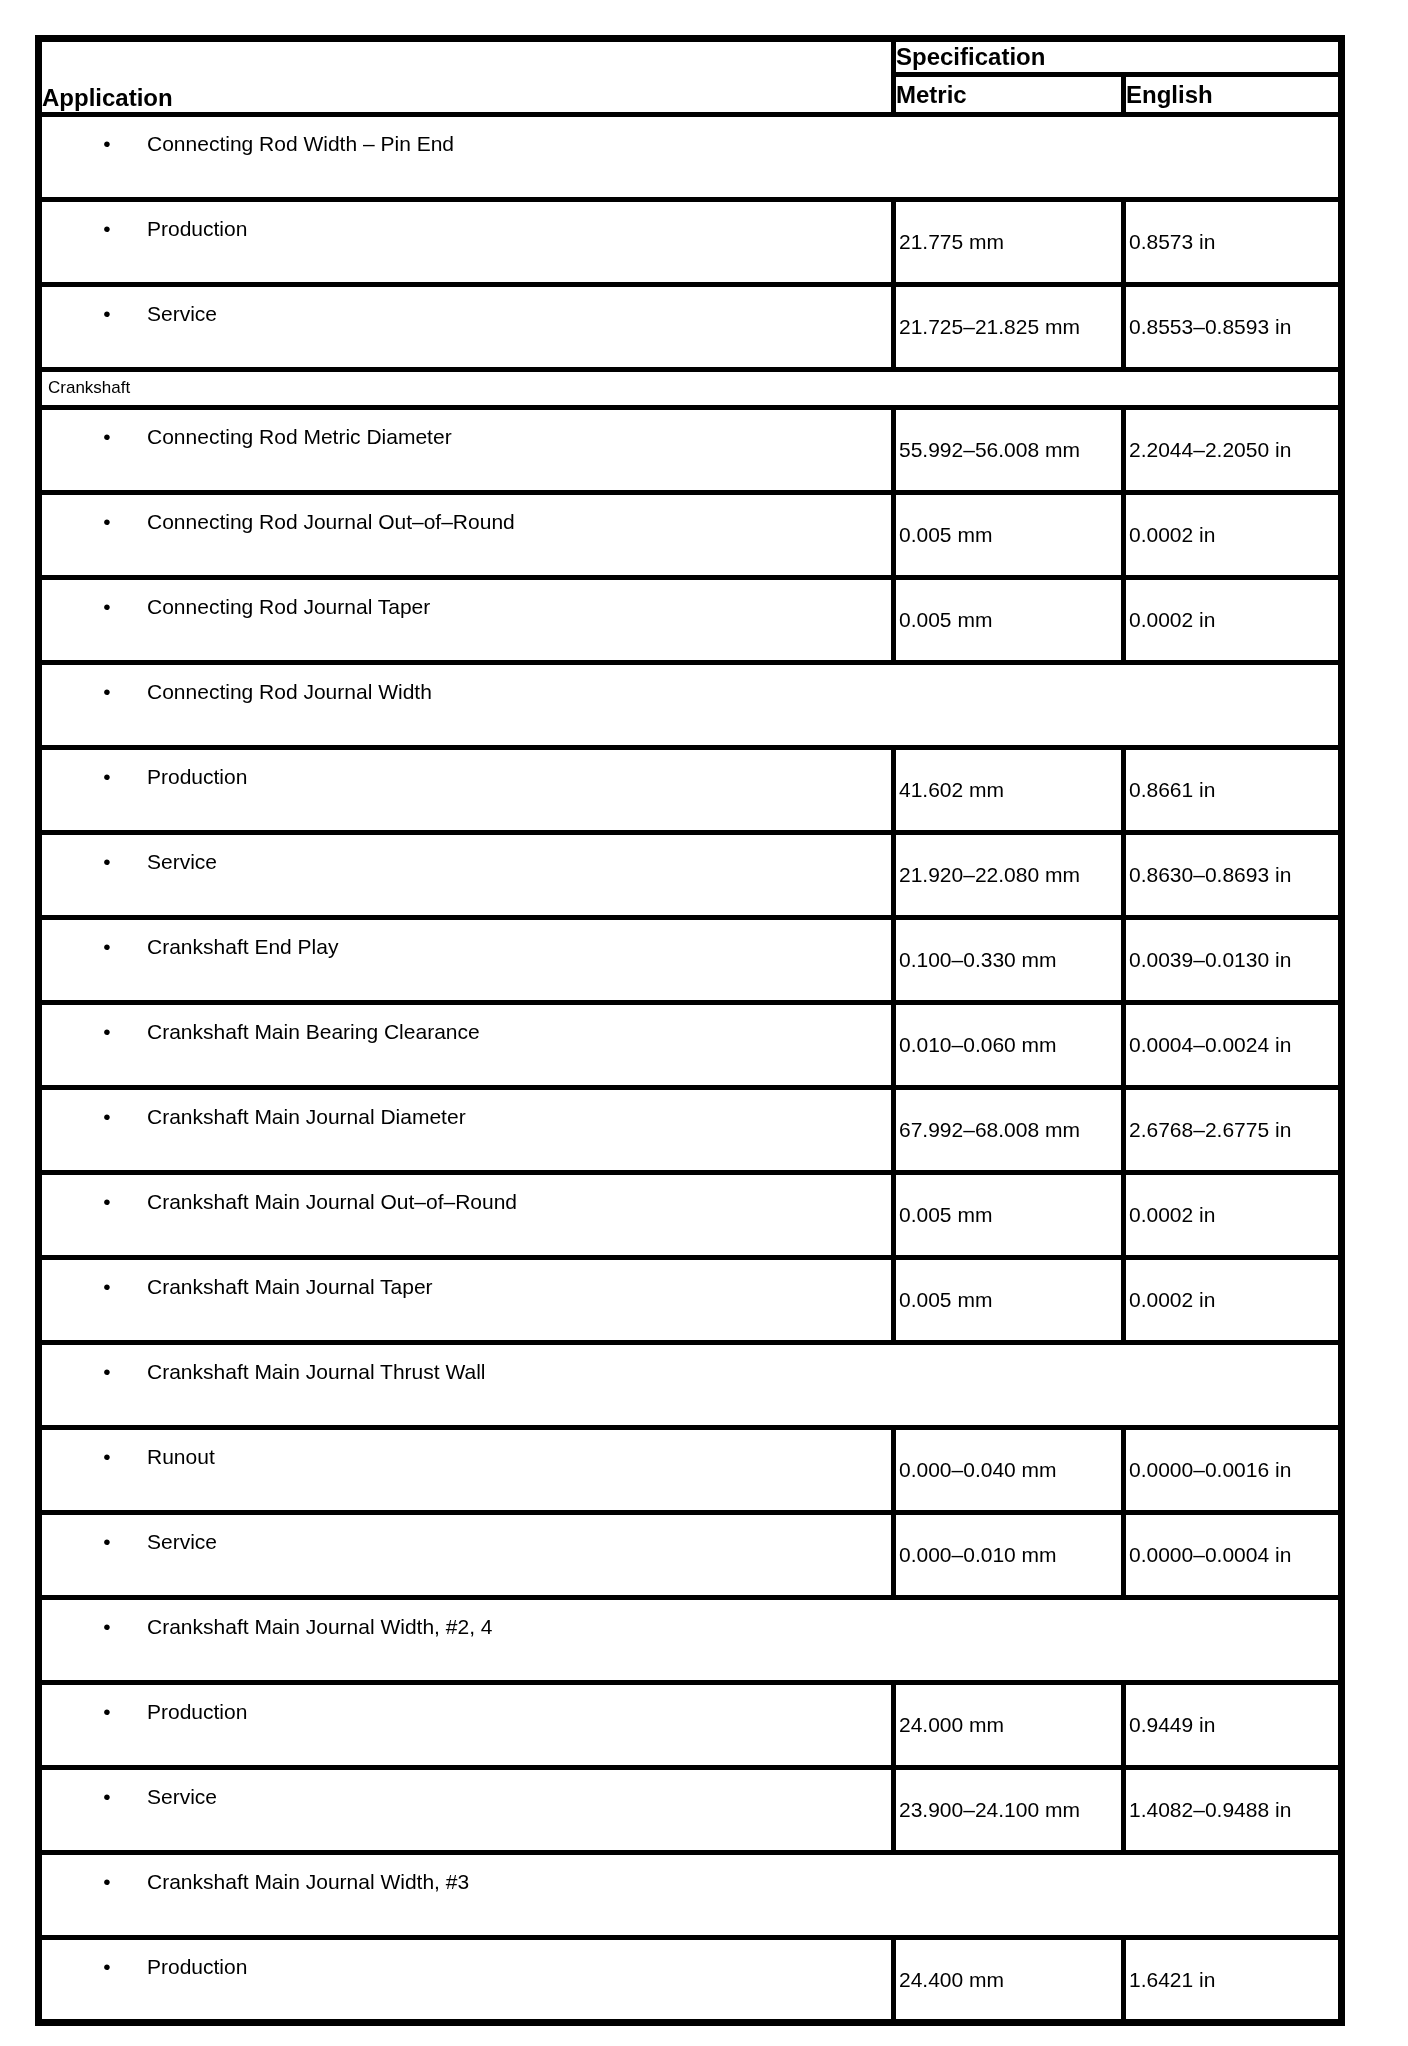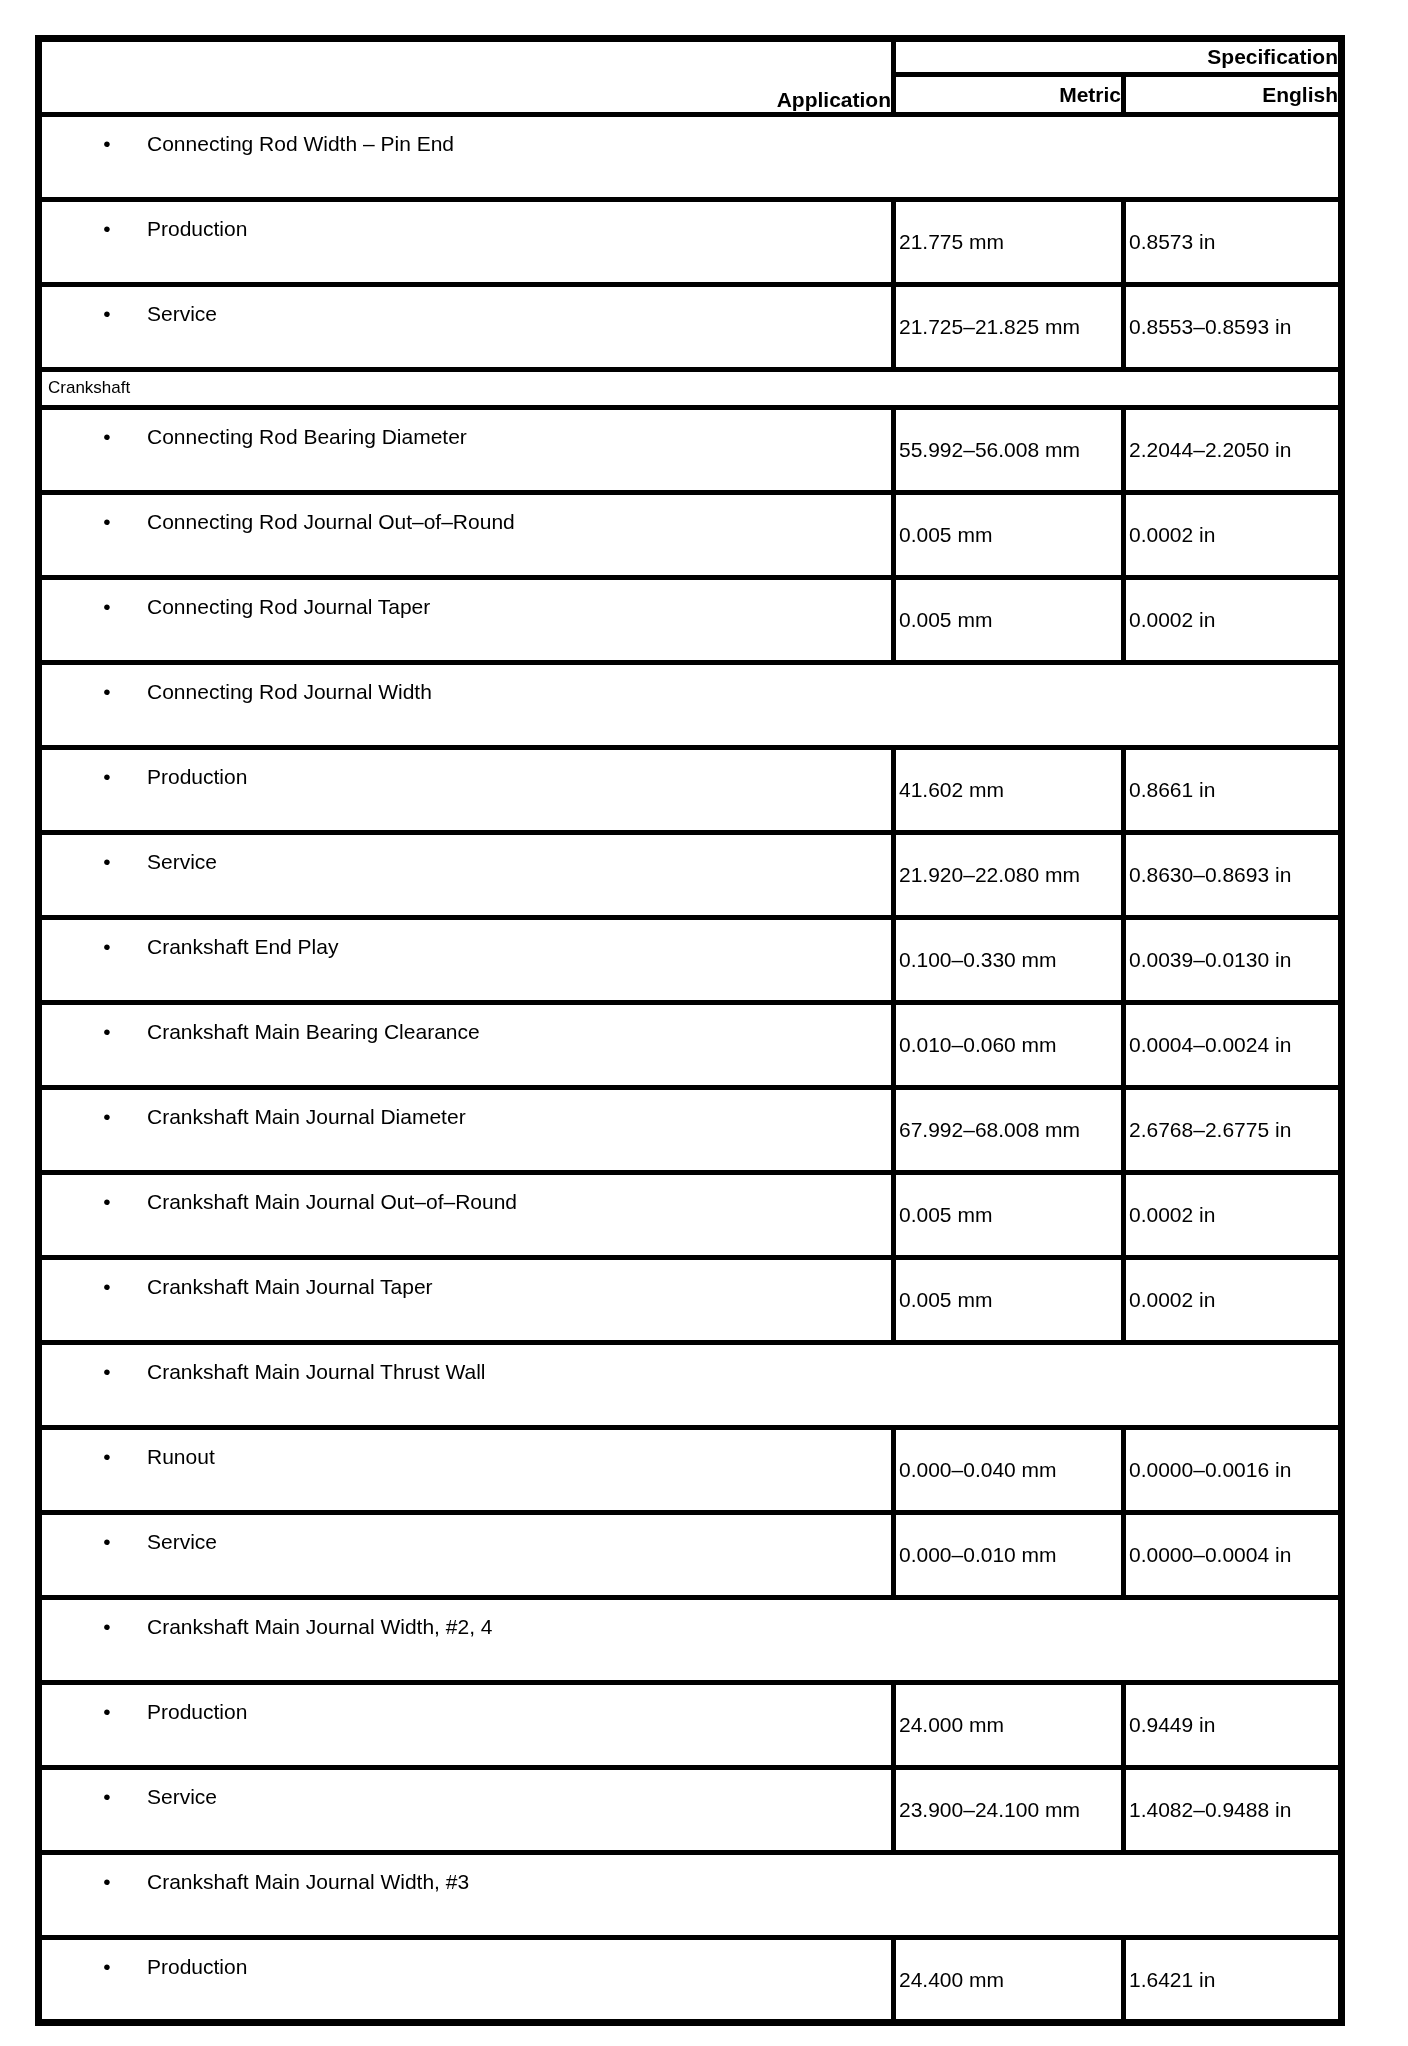--- a/index.html
+++ b/index.html
@@ -23,22 +23,22 @@
     border-collapse: collapse;
     table-layout: fixed;
     border: 7px solid #000;
   }
   .spec-table th, .spec-table td {
     border: 5px solid #000;
     background: #ffffff;
   }
   .spec-table thead th {
     font-weight: bold;
-    font-size: 21px;
-    text-align: right;
+    font-size: 24px;
+    text-align: left;
     padding: 0;
   }
   tr.header-top { height: 36px; }
   tr.header-units { height: 40px; }
   th.app-header {
     vertical-align: bottom;
     padding-bottom: 9px;
   }
   th.spec-header { vertical-align: middle; }
   th.unit-header { vertical-align: middle; }
@@ -103,21 +103,21 @@
       </tr>
       <tr class="row-item">
         <td class="label-cell"><span class="bullet">•</span><span>Service</span></td>
         <td class="value-cell">21.725–21.825 mm</td>
         <td class="value-cell">0.8553–0.8593 in</td>
       </tr>
       <tr class="row-section">
         <td colspan="3" class="section-cell">Crankshaft</td>
       </tr>
       <tr class="row-item">
-        <td class="label-cell"><span class="bullet">•</span><span>Connecting Rod Bearing Diameter</span></td>
+        <td class="label-cell"><span class="bullet">•</span><span>Connecting Rod Metric Diameter</span></td>
         <td class="value-cell">55.992–56.008 mm</td>
         <td class="value-cell">2.2044–2.2050 in</td>
       </tr>
       <tr class="row-item">
         <td class="label-cell"><span class="bullet">•</span><span>Connecting Rod Journal Out–of–Round</span></td>
         <td class="value-cell">0.005 mm</td>
         <td class="value-cell">0.0002 in</td>
       </tr>
       <tr class="row-item">
         <td class="label-cell"><span class="bullet">•</span><span>Connecting Rod Journal Taper</span></td>

